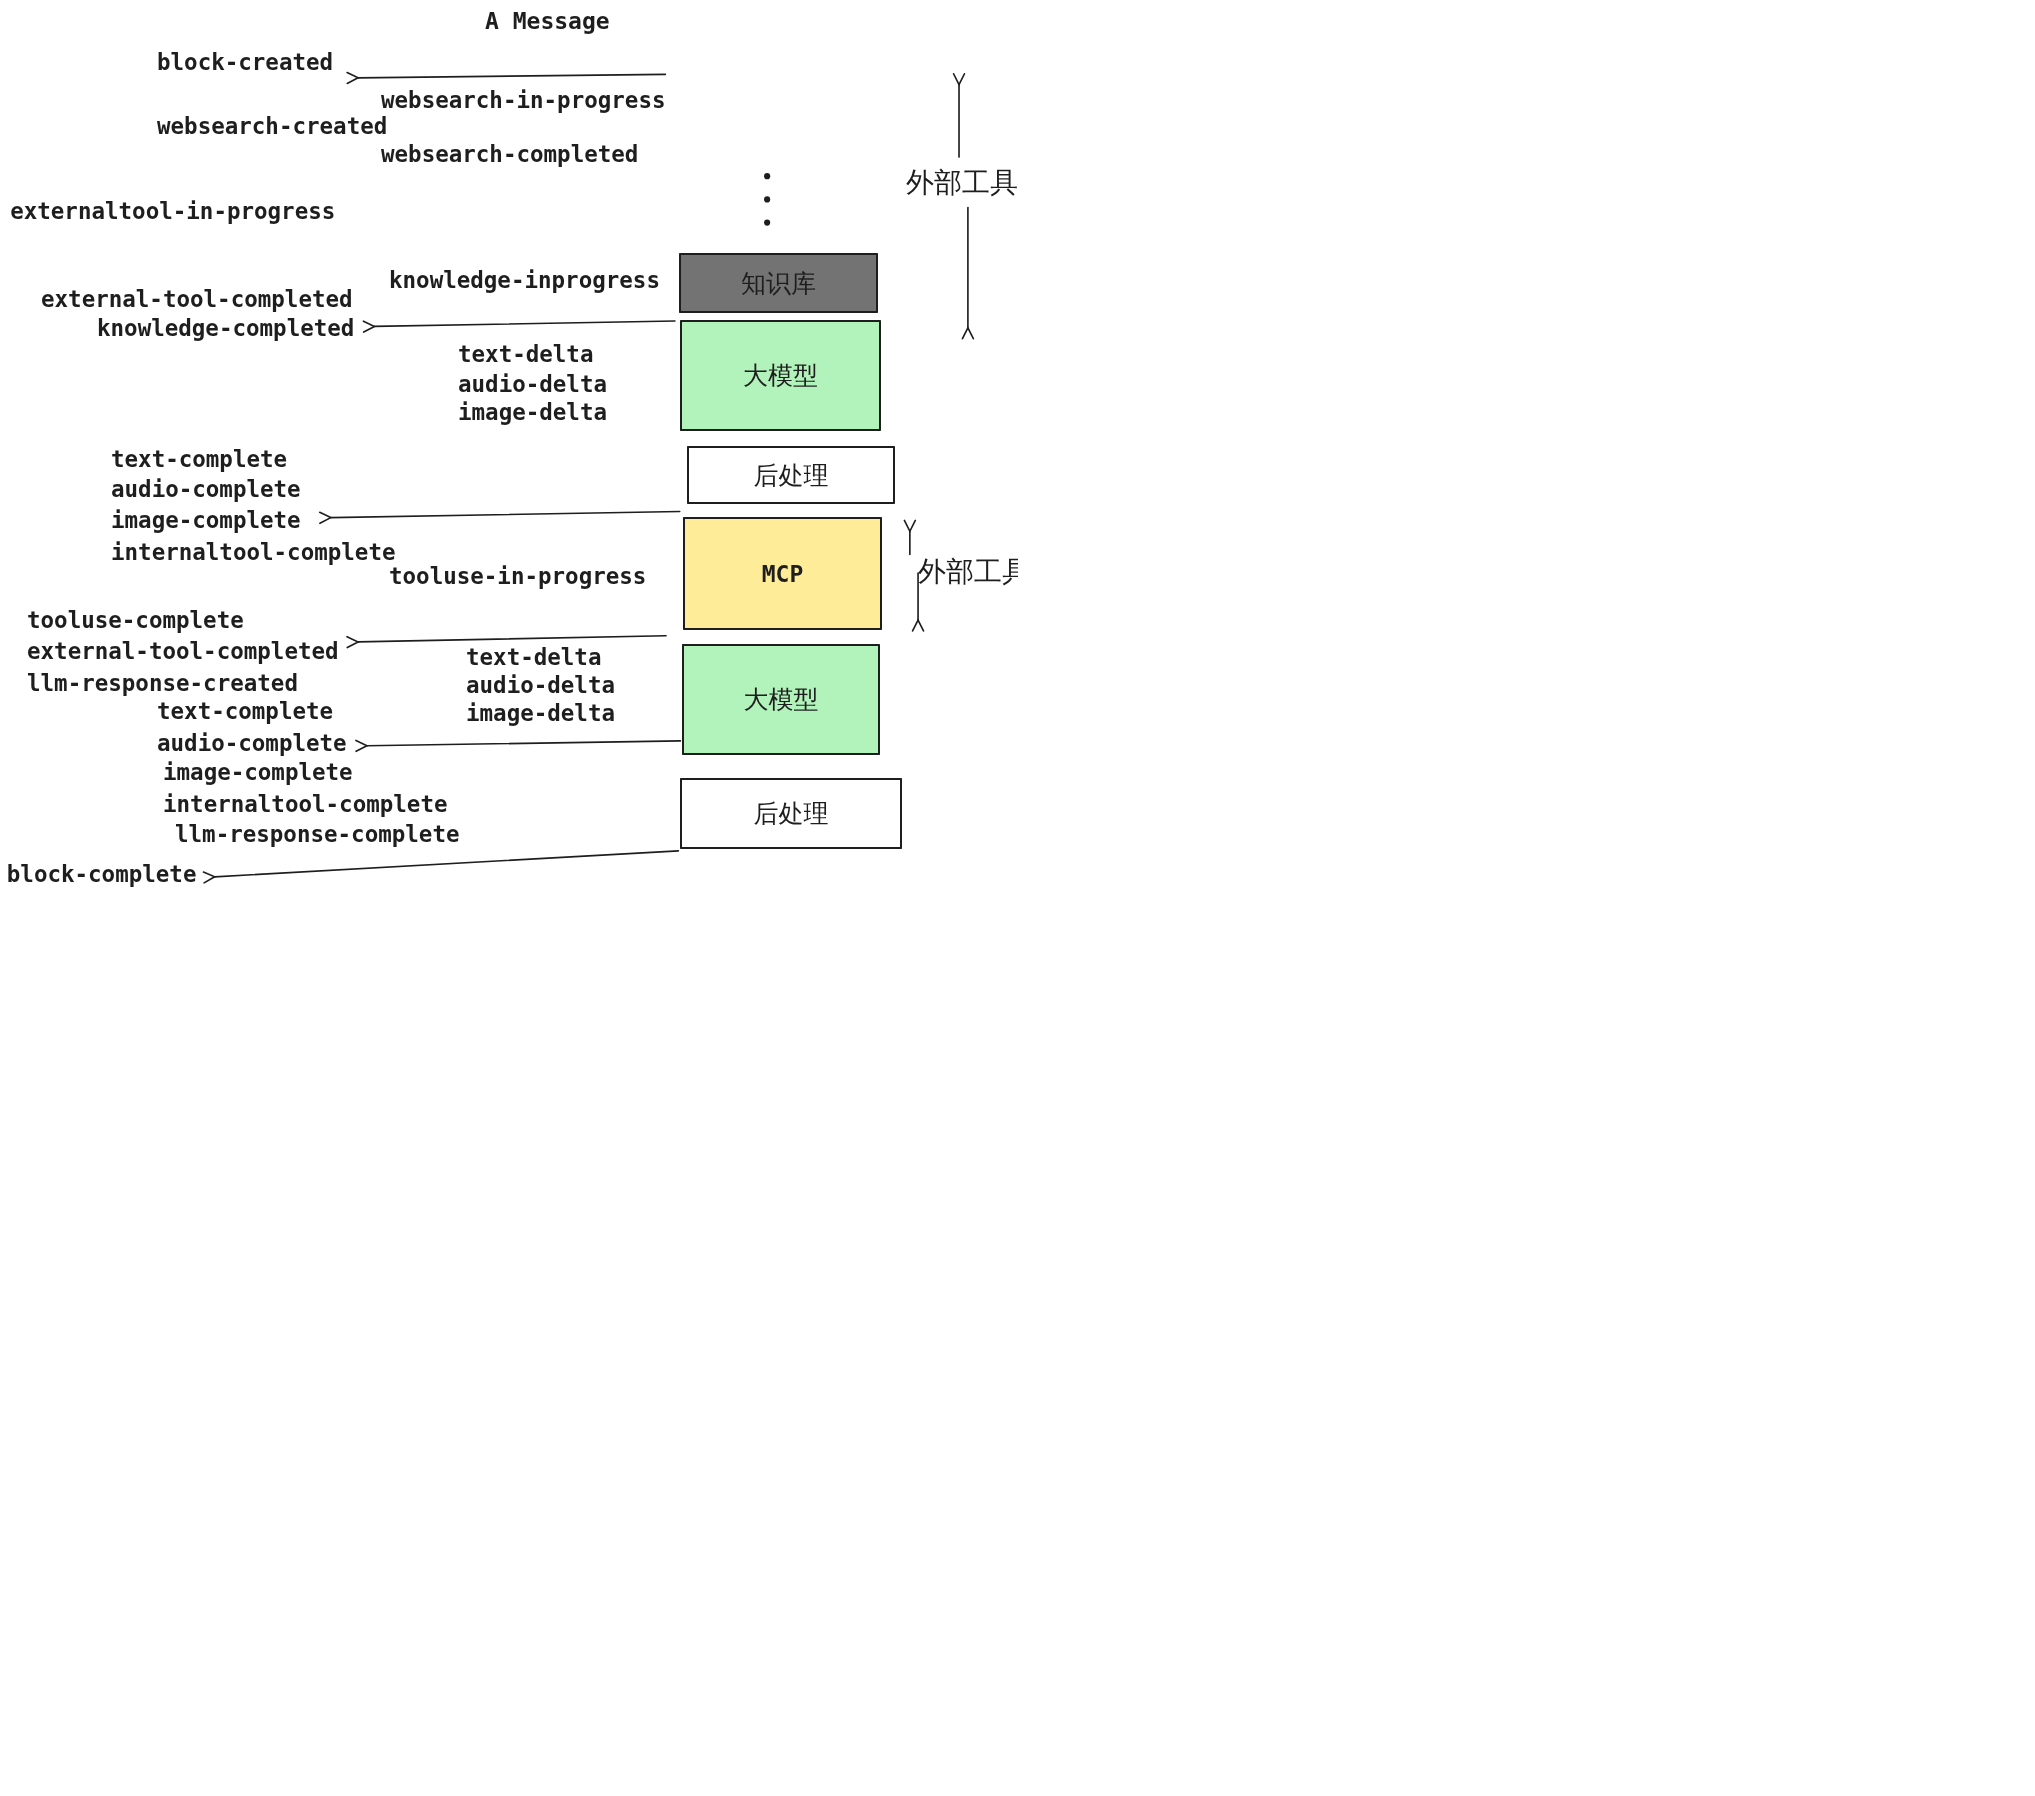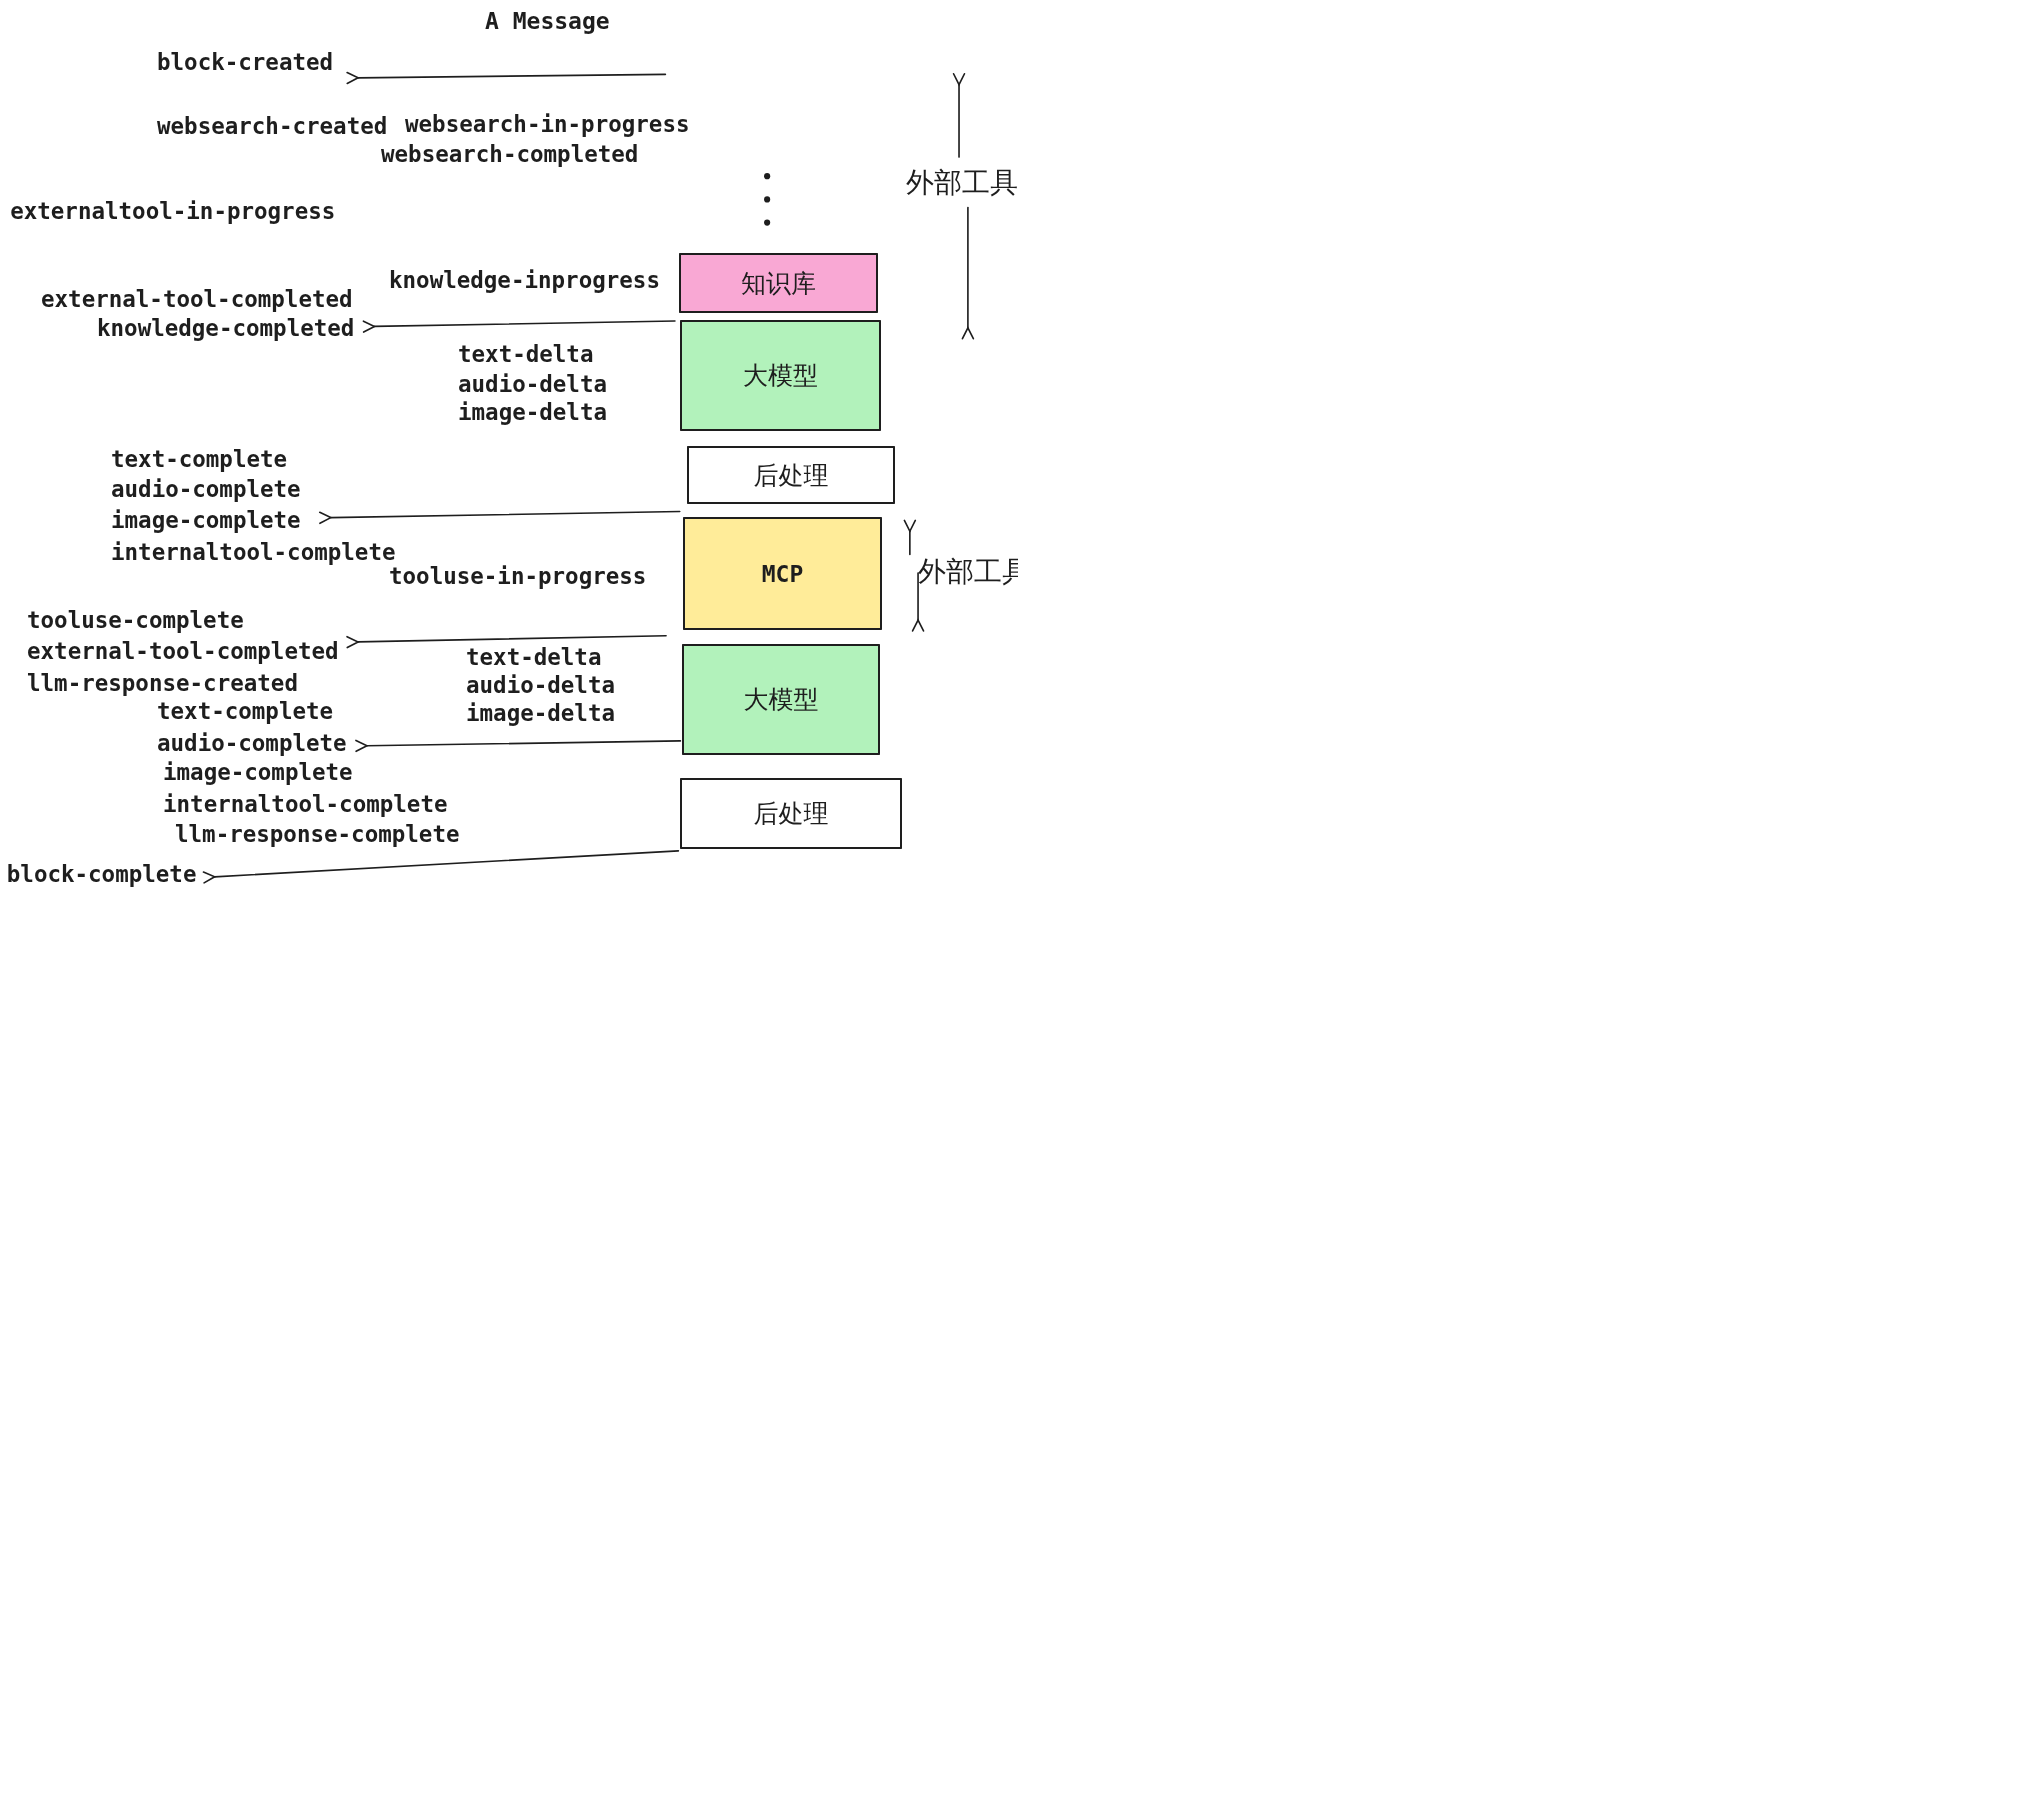--- a/index.html
+++ b/index.html
@@ -73,21 +73,21 @@
 </style>
 </head>
 <body>
 
 <div id="canvas">
 
   <div class="title" style="left:485px; top:8.2px;">A Message</div>
 
   <div class="ev" style="left:157px; top:50px;">block-created</div>
   <div class="ev" style="left:157px; top:99px;margin-top:15px;">websearch-created</div>
-  <div class="ev" style="left:381px; top:112px;margin-left:24px;">websearch-in-progress</div>
+  <div class="ev" style="left:381px; top:88px;">websearch-in-progress</div>
   <div class="ev" style="left:381px; top:142px;">websearch-completed</div>
   <div class="ev" style="left:10.2px;  top:199px;">externaltool-in-progress</div>
   <div class="ev" style="left:389px; top:268px;">knowledge-inprogress</div>
   <div class="ev" style="left:41px;  top:287px;">external-tool-completed</div>
   <div class="ev" style="left:97px; top:316px;">knowledge-completed</div>
 
   <div class="ev" style="left:458px; top:342px;">text-delta</div>
   <div class="ev" style="left:458px; top:372px;">audio-delta</div>
   <div class="ev" style="left:458px; top:400px;">image-delta</div>
 
@@ -107,21 +107,21 @@
   <div class="ev" style="left:466px; top:701px;">image-delta</div>
 
   <div class="ev" style="left:157px; top:699px;">text-complete</div>
   <div class="ev" style="left:157px; top:731px;">audio-complete</div>
   <div class="ev" style="left:163px; top:760px;">image-complete</div>
   <div class="ev" style="left:163px; top:792px;">internaltool-complete</div>
   <div class="ev" style="left:163px; top:822px;margin-left:12px;">llm-response-complete</div>
 
   <div class="ev" style="left:6.8px; top:862px;">block-complete</div>
 
-  <div class="box" style="left: 679px; top: 253px; width: 199px; height: 60px; background: #f9a8d4;">
+  <div class="box" style="left: 679px; top: 253px; width: 199px; height: 60px; background: #737373;">
     <span class="cjk">知识库</span>
   </div>
   <div class="box" style="left: 680px; top: 320px; width: 201px; height: 111px; background: rgb(178, 242, 187);">
     <span class="cjk">大模型</span>
   </div>
   <div class="box" style="left: 687px; top: 446px; width: 208px; height: 58px; background: rgb(255, 255, 255);">
     <span class="cjk">后处理</span>
   </div>
   <div class="box" style="left: 683px; top: 517px; width: 199px; height: 113px; background: rgb(255, 236, 153);">
     <span class="mono">MCP</span>

